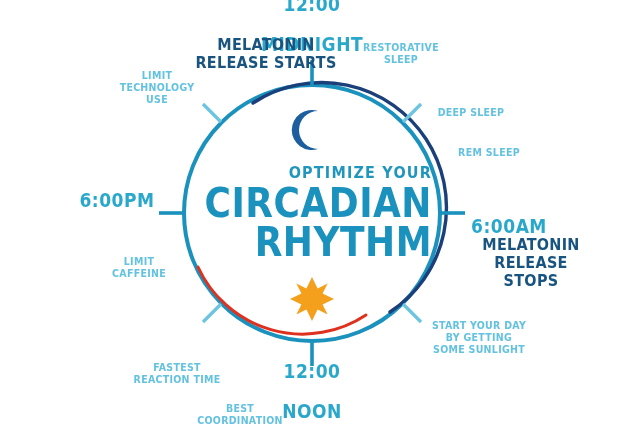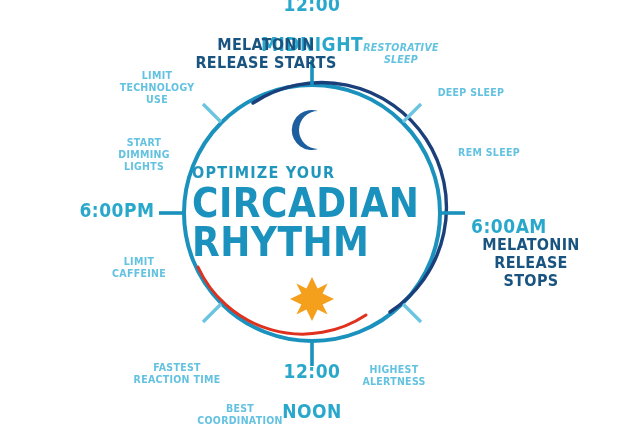--- a/index.html
+++ b/index.html
@@ -50,21 +50,21 @@
     color: #2aa8cc;
     font-size: 19px;
     line-height: 1.06;
     letter-spacing: 0.5px;
   }
   .center-text {
     position: absolute;
     left: 312px;
     top: 213px;
     transform: translate(-50%, -50%);
-    text-align: left;
+    text-align: right;
     width: 240px;
   }
   .center-sub {
     color: #2196bd;
     font-size: 16px;
     font-weight: 700;
     letter-spacing: 1.2px;
     text-transform: uppercase;
     line-height: 1;
     margin-bottom: 3px;
@@ -121,40 +121,38 @@
     <div>12:00</div>
     <div>MIDNIGHT</div>
   </div>
   <div class="lbl lbl-time" style="left:509px; top:226px;">
     <div>6:00AM</div>
   </div>
   <div class="lbl lbl-time" style="left:312px; top:391px;">
     <div>12:00</div>
     <div>NOON</div>
   </div>
-  <div class="lbl lbl-time" style="left:117px; top:210px;">
+  <div class="lbl lbl-time" style="left:117px; top:200px;">
     <div>6:00PM</div>
   </div>
 
   <div class="lbl lbl-accent" style="left:229px; top:54px;">MELATONIN
 RELEASE STARTS</div>
   <div class="lbl lbl-secondary" style="left:157px; top:88px;">LIMIT
 TECHNOLOGY
 USE</div>
-  <div class="lbl lbl-secondary" style="left:144px; top:155px;">START
-DIMMING
-LIGHTS</div>
   <div class="lbl lbl-secondary" style="left:139px; top:268px;">LIMIT
 CAFFEINE</div>
   <div class="lbl lbl-secondary" style="left:177px; top:334px;margin-top:40px;">FASTEST
 REACTION TIME</div>
   <div class="lbl lbl-secondary" style="left:240px; top:379px;margin-top:36px;">BEST
 COORDINATION</div>
-  <div class="lbl lbl-secondary" style="left:394px; top:376px;">HIGHEST
-ALERTNESS</div>
+  <div class="lbl lbl-secondary" style="left:479px; top:338px;">START YOUR DAY
+BY GETTING
+SOME SUNLIGHT</div>
   <div class="lbl lbl-accent" style="left:494px; top:263px;">MELATONIN
 RELEASE STOPS</div>
   <div class="lbl lbl-secondary" style="left:489px; top:153px;">REM SLEEP</div>
-  <div class="lbl lbl-secondary" style="left:471px; top:93px;">DEEP SLEEP</div>
-  <div class="lbl lbl-secondary" style="left:401px; top:54px;font-style:italic;">RESTORATIVE
+  <div class="lbl lbl-secondary" style="left:471px; top:113px;">DEEP SLEEP</div>
+  <div class="lbl lbl-secondary" style="left:401px; top:54px;">RESTORATIVE
 SLEEP</div>
 
 </div>
 
 </body></html>

